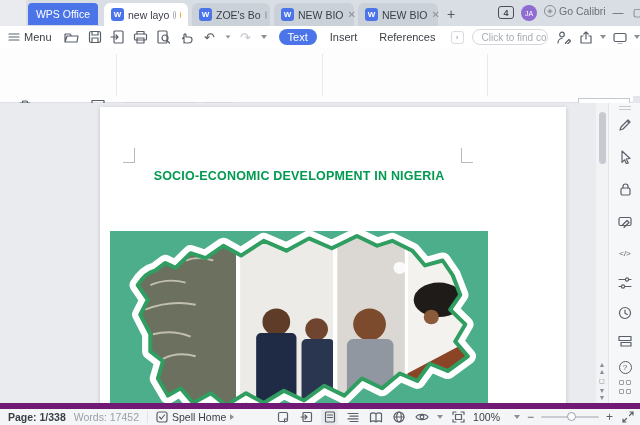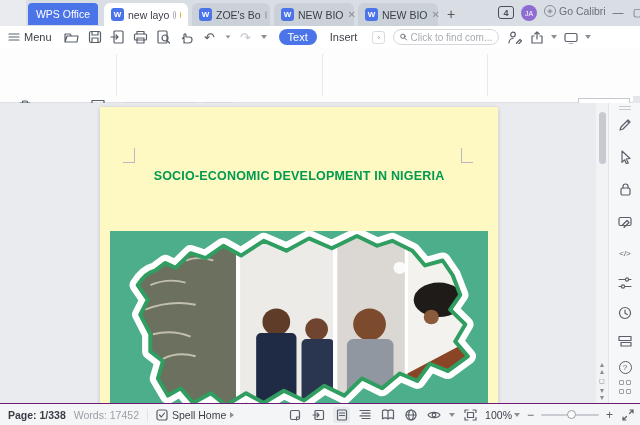--- a/index.html
+++ b/index.html
@@ -52,47 +52,47 @@
   .styles { position:absolute; left:490px; top:50px; height:50px; display:flex; }
   .stylecell { width:48px; display:flex; flex-direction:column; align-items:center; justify-content:center; border:1px solid transparent; }
   .stylecell.selected { border-color:#c3c7ce; background:#fff; }
   .ssample { font-size:14px; color:#16181b; line-height:16px; }
   .ssample.small { font-size:10px; }
   .slabel { font-size:8.5px; color:#5a5f66; margin-top:2px; }
   .styleschev { position:absolute; left:633px; top:48px; width:7px; height:54px; background:#e3e6ea; color:#6a6f77; font-size:9px; display:flex; align-items:center; justify-content:center; }
 
   
   .docarea { position:absolute; left:0; top:103px; width:596px; height:300px; background:#e9ebef; overflow:hidden; }
-  .page { position:absolute; left:100px; top:4px; width:398px; height:310px; background:#fef9c3; box-shadow:0 1px 4px rgba(0,0,0,.18); }
+  .page { position:absolute; left:100px; top:4px; width:466px; height:310px; background:#ffffff; box-shadow:0 1px 4px rgba(0,0,0,.18); }
   .cropmark { position:absolute; width:12px; height:15px; }
   .cropmark.l { left:23px; top:41px; border-right:1px solid #b6bac0; border-bottom:1px solid #b6bac0; }
   .cropmark.r { left:361px; top:41px; border-left:1px solid #b6bac0; border-bottom:1px solid #b6bac0; }
   .doctitle { position:absolute; left:0; width:398px; text-align:center; font-weight:bold; font-size:12.5px; letter-spacing:.2px; }
   .imgblock { position:absolute; left:10px; top:124px; width:378px; height:172px; }
 
   
   .scrollcol { position:absolute; left:596px; top:103px; width:12px; height:300px; background:#f2f3f5; }
   .thumb { position:absolute; left:2.5px; top:9px; width:7px; height:52px; border-radius:3.5px; background:#c6cad0; }
   .pagenav { position:absolute; left:0; width:12px; text-align:center; color:#8a8f97; font-size:7px; line-height:7px; }
   .sidebar { position:absolute; left:608px; top:103px; width:32px; height:300px; background:#f6f7f9; border-left:1px solid #e3e5e8; }
   .sbi { position:absolute; left:8px; width:16px; height:16px; display:flex; align-items:center; justify-content:center; color:#5a6069; font-size:9px; }
   .sbhandle { position:absolute; left:10px; top:3px; width:12px; height:4px; border-top:1.5px solid #c6cad0; border-bottom:1.5px solid #c6cad0; }
   .gridicon { display:grid; grid-template-columns:5px 5px; gap:2px; }
   .gridicon span { width:5px; height:5px; border:1.2px solid #9aa0a8; border-radius:1px; }
 
   
-  .statusbar { position:absolute; left:0; top:403px; width:640px; height:22px; background:#f4f5f7; border-top:1px solid #701a75; display:flex; align-items:center; font-size:10.5px; color:#3a3f46; }
+  .statusbar { position:absolute; left:0; top:403px; width:640px; height:22px; background:#f4f5f7; border-top:6px solid #701a75; display:flex; align-items:center; font-size:10.5px; color:#3a3f46; }
   .sb-left { display:flex; align-items:center; gap:8px; padding-left:8px; }
   .muted { color:#9aa0a8; }
   .spell { display:flex; align-items:center; gap:4px; }
   .caret-r { width:0; height:0; border-top:3px solid transparent; border-bottom:3px solid transparent; border-left:4px solid #8a8f97; }
   .sb-right { position:absolute; right:4px; display:flex; align-items:center; gap:7px; }
   .slider { position:relative; width:58px; height:2px; background:#c9cdd3; border-radius:1px; }
   .knob { position:absolute; left:26px; top:-4px; width:9px; height:9px; border-radius:50%; background:#fdfdfe; border:1px solid #9aa0a8; }
-  .zoomtxt { display:flex; align-items:center; gap:2px; }
+  .zoomtxt { display:flex; align-items:center; gap:14px; }
 </style>
 </head>
 <body>
 
 <div class="titlebar">
   <div class="appbtn" style="background: rgb(75, 116, 232);">WPS Office</div>
 
   <div class="doctab active" style="left:78px; width:84px;">
     <span class="wicon" style="background: rgb(75, 116, 232);">W</span>
     <span>new layo</span>
@@ -174,20 +174,21 @@
         </svg>
       </span>
     <span class="qi" style="color:#5a6069; font-size:13px;">↶</span>
     <span class="tinychev" style="transform:scale(.8);"></span>
     <span class="qi" style="color:#c2c6cc; font-size:13px;">↷</span>
     <span class="tinychev"></span>
   </div>
   <div class="rtabs">
     <span class="rtab active" style="background: rgb(75, 116, 232);">Text</span>
     <span class="rtab">Insert</span>
+    <span class="rtab">References</span>
     <span class="morechev">›</span>
   </div>
   <div class="searchbox">
     <svg class="ic" width="10" height="10" viewBox="0 0 10 10">
         <circle cx="4" cy="4" r="3"></circle>
         <line x1="6.3" y1="6.3" x2="9" y2="9"></line>
       </svg>
     <span>Click to find com...</span>
   </div>
   <div class="micons">

